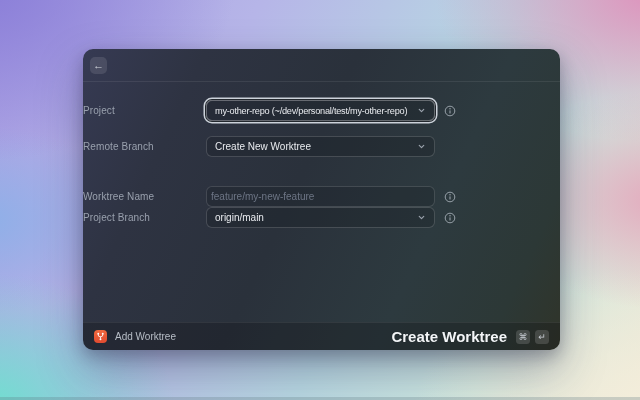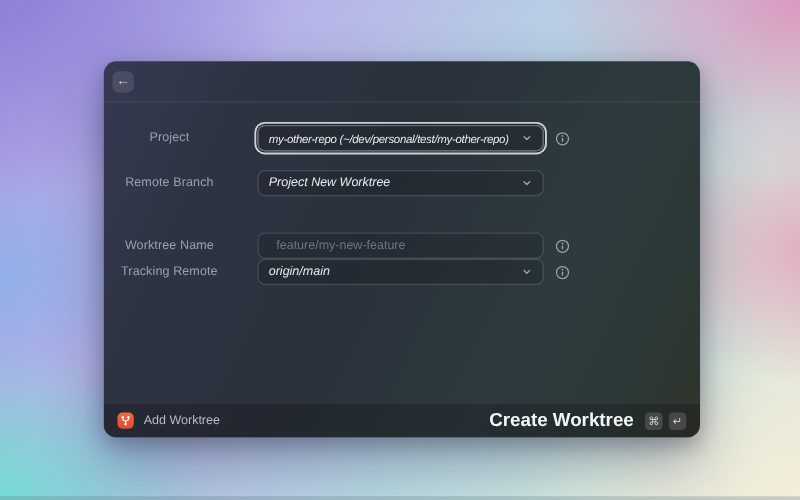--- a/index.html
+++ b/index.html
@@ -44,45 +44,44 @@
 
   
   .row { position:absolute; left:0; width:100%; height:21px; }
   .row-project  { top:51px; }
   .row-remote   { top:87px;padding-left:20px; }
   .row-worktree { top:137px; }
   .row-tracking { top:158px; }
 
   .lbl {
     position:absolute; left:0; top:0; width:105px; height:21px;
-    line-height:21px; text-align:center;
+    line-height:21px; text-align:left;
     font-size:10px; color:#99a0ad; letter-spacing:0.1px;
   }
   .field {
     position:absolute; left:123px; top:0; width:229px; height:21px;
     border-radius:6px; background:rgba(13,17,23,0.22);
     border:1px solid rgba(255,255,255,0.16);
     display:flex; align-items:center; padding:0 8px;
     font-size:10px; color:#e9ebef; white-space:nowrap; overflow:hidden;
     cursor:pointer;
-    font-style:italic;
   }
   .field.focused {
     border-color:rgba(255,255,255,0.30);
     box-shadow:0 0 0 1px rgba(16,20,26,0.9), 0 0 0 2.5px #ccd2da;
   }
   .field .val { flex:0 1 auto; overflow:hidden; text-overflow:clip; }
   .field-project .val { font-size:9.2px; letter-spacing:-0.25px; }
   .chev { margin-left:auto; flex:0 0 auto; display:flex; align-items:center; padding-left:4px; }
 
   .text-input {
     position:absolute; left:123px; top:0; width:229px; height:21px;
     border-radius:6px; background:rgba(13,17,23,0.18);
     border:1px solid rgba(255,255,255,0.14);
-    padding:0 14px; font-size:10px; color:#e9ebef; outline:none;
+    padding:0 4px; font-size:10px; color:#e9ebef; outline:none;
     font-family:"Liberation Sans", sans-serif;
   }
   .text-input::placeholder { color:#6d7585; }
 
   .info-btn {
     position:absolute; left:360px; top:4px; width:13px; height:13px;
     background:none; border:none; padding:0; cursor:pointer;
     display:flex; align-items:center; justify-content:center;
   }
 
@@ -133,21 +132,21 @@
             <circle cx="6" cy="6" r="4.8" stroke="#98a1a9" stroke-width="1"></circle>
             <circle cx="6" cy="3.7" r="0.75" fill="#98a1a9"></circle>
             <rect x="5.45" y="5.2" width="1.1" height="3.4" rx="0.55" fill="#98a1a9"></rect>
           </svg>
       </button>
     </div>
 
     <div class="row row-remote">
       <div class="lbl">Remote Branch</div>
       <div class="field">
-        <span class="val">Project New Worktree</span>
+        <span class="val">Create New Worktree</span>
         <span class="chev">
           <svg width="9" height="9" viewBox="0 0 10 10" fill="none">
               <path d="M2.5 3.8 L5 6.3 L7.5 3.8" stroke="#9aa1ac" stroke-width="1.3" stroke-linecap="round" stroke-linejoin="round"></path>
             </svg>
         </span>
       </div>
     </div>
 
     <div class="row row-worktree">
       <div class="lbl">Worktree Name</div>
@@ -155,21 +154,21 @@
       <button class="info-btn">
         <svg width="12" height="12" viewBox="0 0 12 12" fill="none">
             <circle cx="6" cy="6" r="4.8" stroke="#98a1a9" stroke-width="1"></circle>
             <circle cx="6" cy="3.7" r="0.75" fill="#98a1a9"></circle>
             <rect x="5.45" y="5.2" width="1.1" height="3.4" rx="0.55" fill="#98a1a9"></rect>
           </svg>
       </button>
     </div>
 
     <div class="row row-tracking">
-      <div class="lbl">Tracking Remote</div>
+      <div class="lbl">Project Branch</div>
       <div class="field">
         <span class="val">origin/main</span>
         <span class="chev">
           <svg width="9" height="9" viewBox="0 0 10 10" fill="none">
               <path d="M2.5 3.8 L5 6.3 L7.5 3.8" stroke="#9aa1ac" stroke-width="1.3" stroke-linecap="round" stroke-linejoin="round"></path>
             </svg>
         </span>
       </div>
       <button class="info-btn">
         <svg width="12" height="12" viewBox="0 0 12 12" fill="none">

